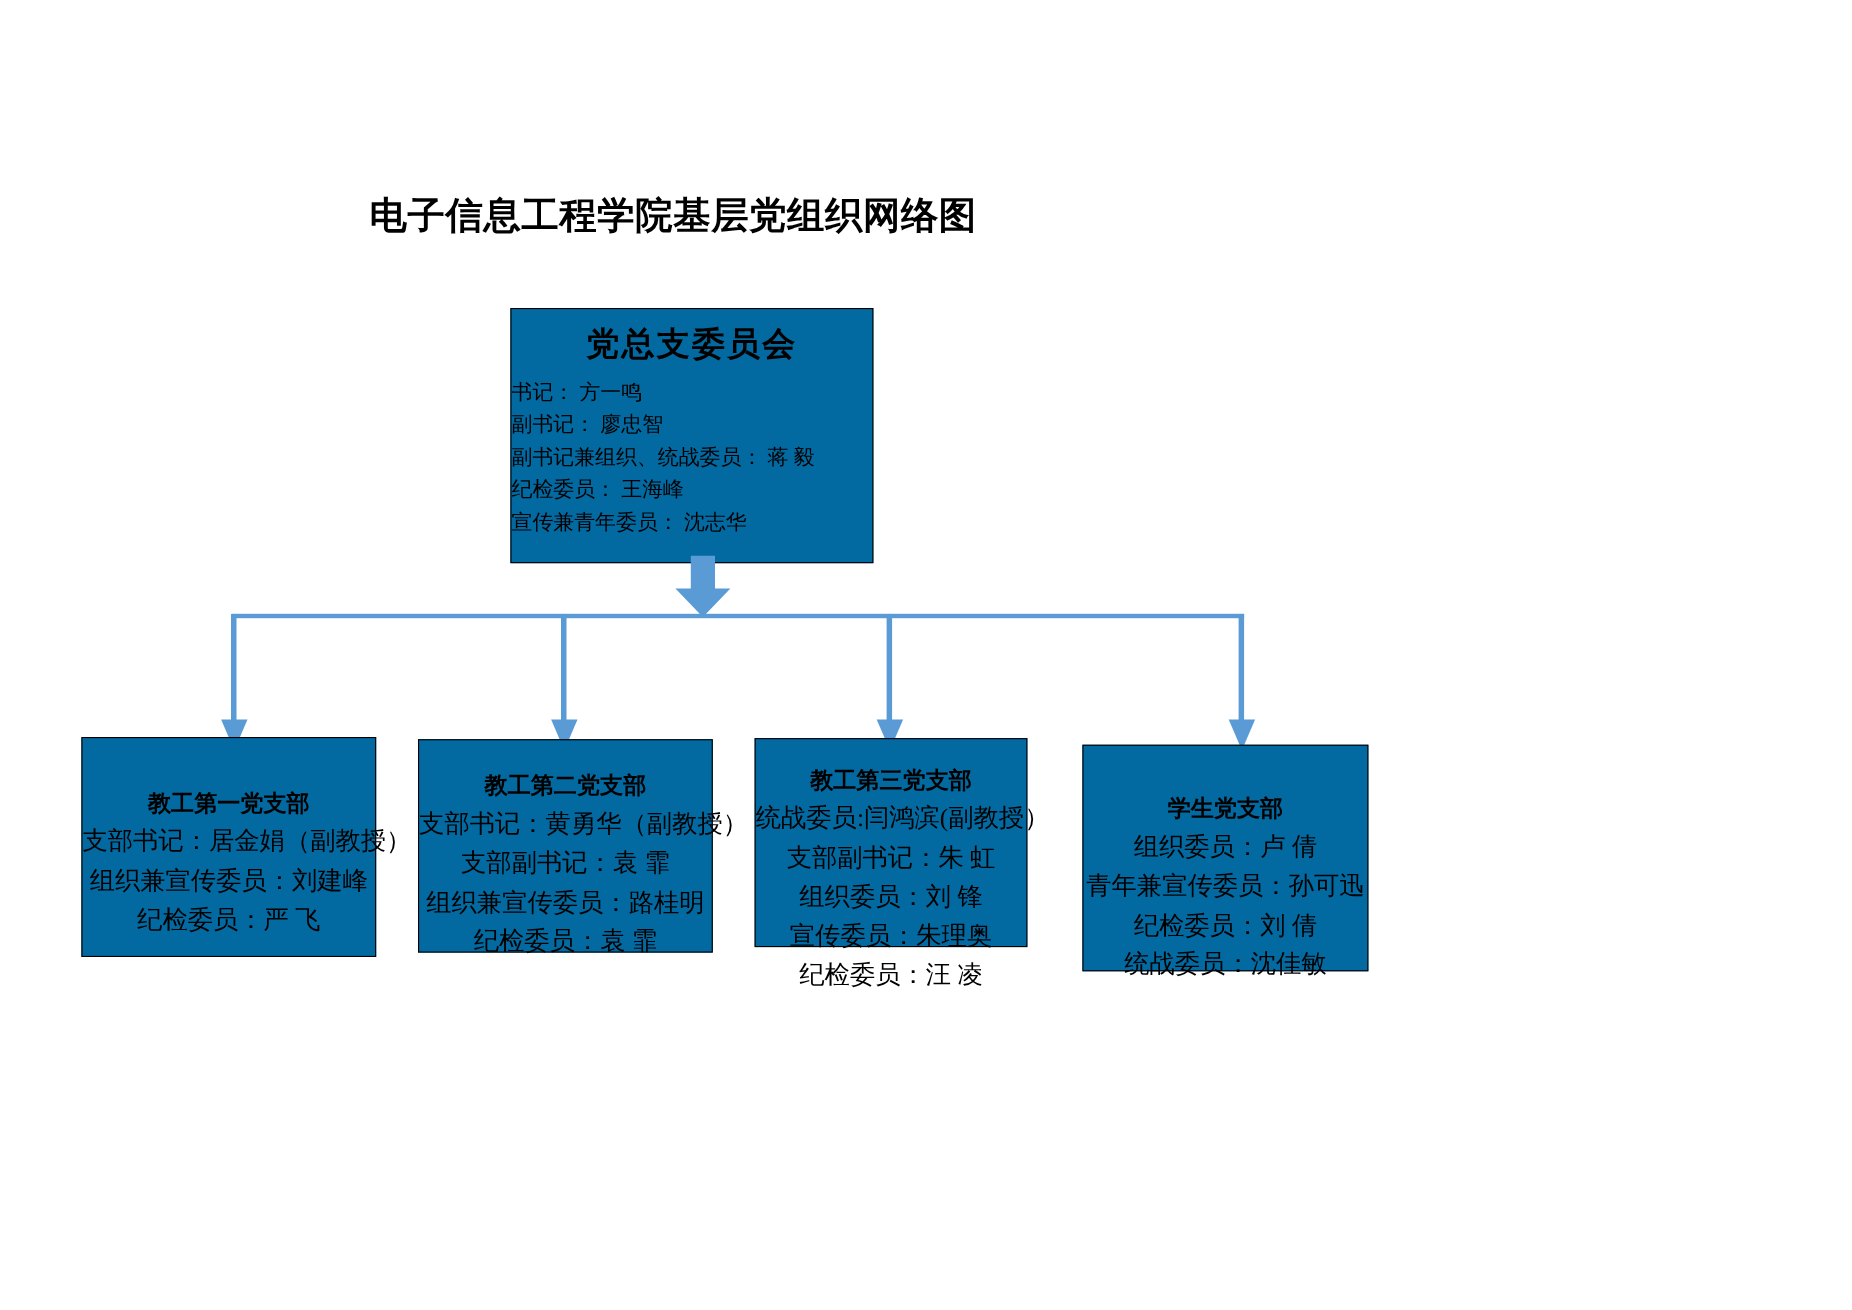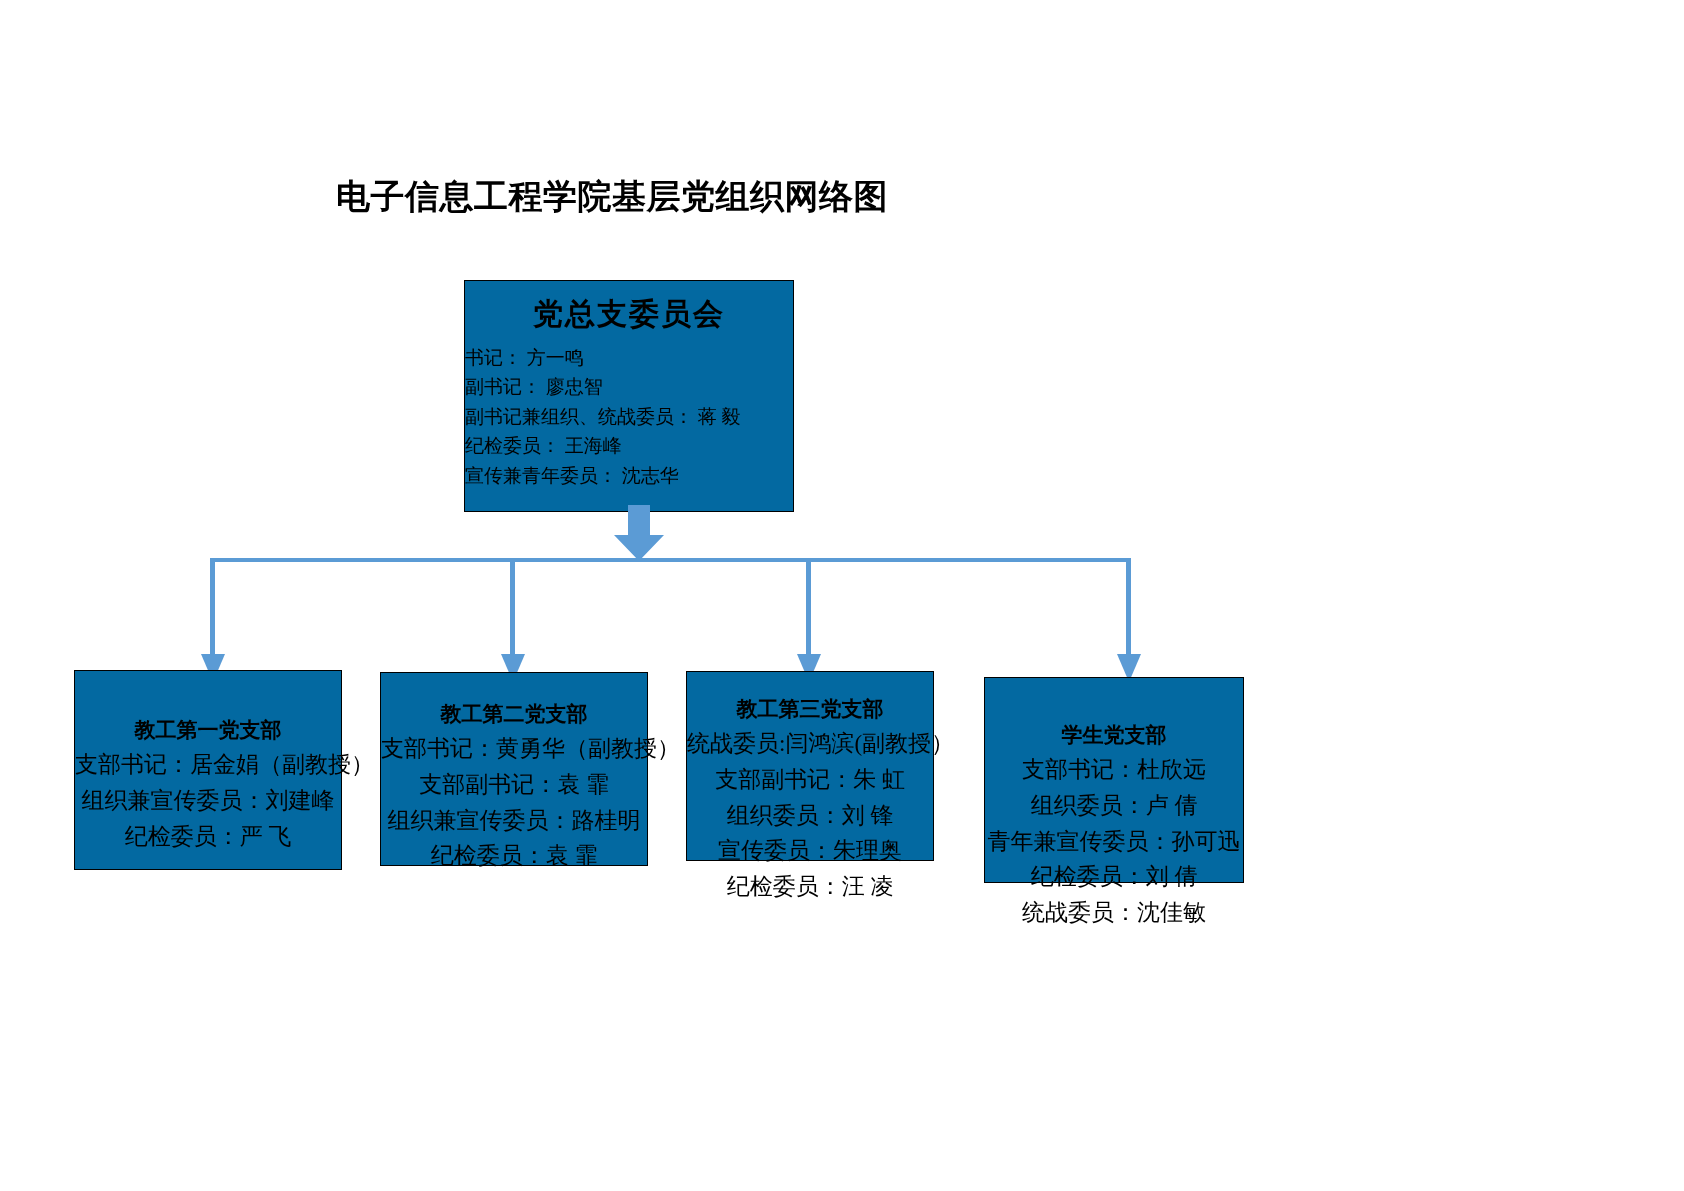--- a/index.html
+++ b/index.html
@@ -172,20 +172,19 @@
     <div class="node-title">教工第三党支部</div>
     <div class="node-line">统战委员:闫鸿滨(副教授）</div>
     <div class="node-line">支部副书记：朱 虹</div>
     <div class="node-line">组织委员：刘 锋</div>
     <div class="node-line">宣传委员：朱理奥</div>
     <div class="node-line">纪检委员：汪 凌</div>
   </div>
 
   <div class="node-box leaf-box" id="leaf-4">
     <div class="node-title">学生党支部</div>
-    <div class="node-line">支部书记：杜欣远</div>
     <div class="node-line">组织委员：卢 倩</div>
     <div class="node-line">青年兼宣传委员：孙可迅</div>
     <div class="node-line">纪检委员：刘 倩</div>
     <div class="node-line">统战委员：沈佳敏</div>
   </div>
 
 </div>
 
 </body></html>

